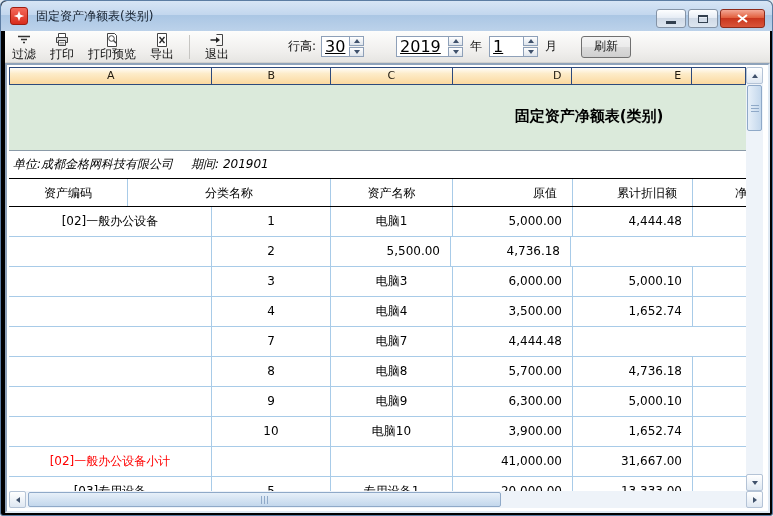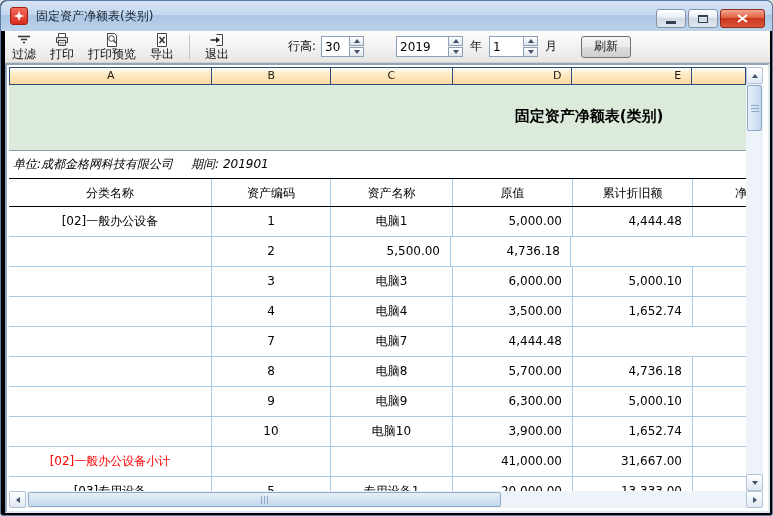--- a/index.html
+++ b/index.html
@@ -31,21 +31,21 @@
   .toolbar{position:absolute;left:4px;top:30px;width:765px;height:32px;
     background:linear-gradient(180deg,#fdfdfc,#efeeec 70%,#e6e5e2);
     border-bottom:1px solid #d2d1ce;display:flex;align-items:center;}
   .tbtn{display:flex;flex-direction:column;align-items:center;justify-content:center;
     padding:1px 7px;font-size:12px;line-height:13px;color:#111;}
   .tbtn svg{display:block;}
   .tsep{width:1px;height:24px;background:#c6c5c2;margin:0 8px;}
   .tlabel{font-size:12px;color:#111;}
   .spin{display:flex;height:21px;margin-left:5px;}
   .spin input{width:28px;height:21px;border:1px solid #8ea0b8;border-right:none;
-    font-size:12px;padding:0 3px;outline:none;}
+    font-size:16px;padding:0 3px;outline:none;text-decoration:underline;}
   .spin.year input{width:52px;}
   .spin.month input{width:34px;}
   .updown{width:15px;display:flex;flex-direction:column;gap:1px;}
   .udbtn{flex:1;border:1px solid #8ea0b8;background:linear-gradient(180deg,#fefefe,#dfe5ec);
     display:flex;align-items:center;justify-content:center;}
   .tri-up{width:0;height:0;border-left:3px solid transparent;border-right:3px solid transparent;border-bottom:4px solid #3f516b;}
   .tri-down{width:0;height:0;border-left:3px solid transparent;border-right:3px solid transparent;border-top:4px solid #3f516b;}
   .tri-left{width:0;height:0;border-top:3px solid transparent;border-bottom:3px solid transparent;border-right:4px solid #3f516b;}
   .tri-right{width:0;height:0;border-top:3px solid transparent;border-bottom:3px solid transparent;border-left:4px solid #3f516b;}
   .refresh{margin-left:24px;height:22px;padding:0 12px;font-size:12px;color:#111;
@@ -73,21 +73,21 @@
   .trow.thead{height:29px;border-top:1px solid #000;border-bottom:1px solid #000;font-size:12px;}
   .trow.partial{height:14px;border-bottom:none;overflow:hidden;}
   .cell{height:100%;display:block;line-height:28px;overflow:hidden;white-space:nowrap;
     border-right:1px solid var(--gl);}
   .c0{width:203px;text-align:center;}
   .c1{width:119px;text-align:center;}
   .c2{width:122px;text-align:center;}
   .c3{width:120px;text-align:right;padding-right:10px;}
   .c4{width:120px;text-align:right;padding-right:10px;}
   .c5{width:53px;border-right:none;}
-  .thead .c3,.thead .c4{text-align:center;padding-right:0;}
+  .thead .c3,.thead .c4{text-align:right;padding-right:15px;}
   .thead .c5{text-align:left;padding-left:42px;}
   .row-red .c0{color:#ff0000;}
   
   .vscroll{position:absolute;left:737px;top:0;width:17px;height:424px;background:#eef3f9;}
   .hscroll{position:absolute;left:0;top:424px;width:754px;height:17px;background:#eef3f9;}
   .sbtn{position:absolute;border:1px solid #b4c3d6;border-radius:2px;
     background:linear-gradient(180deg,#fff,#dfe8f2);display:flex;align-items:center;justify-content:center;}
   .vs-up{left:0;top:0;width:17px;height:17px;}
   .vs-down{left:0;bottom:0;width:17px;height:17px;}
   .hs-left{left:0;top:0;width:17px;height:17px;}
@@ -221,22 +221,22 @@
       <div class="sheet">
         <div class="titleband">
           <div class="reporttitle">固定资产净额表(类别)</div>
         </div>
         <div class="inforow">
           <span>单位:成都金格网科技有限公司</span>
           <span class="period">期间: 201901</span>
         </div>
 
         <div class="trow thead">
+          <div class="cell c1">资产编码</div>
           <div class="cell c0">分类名称</div>
-          <div class="cell c1">资产编码</div>
           <div class="cell c2">资产名称</div>
           <div class="cell c3">原值</div>
           <div class="cell c4">累计折旧额</div>
           <div class="cell c5">净</div>
         </div>
 
         <div class="trow">
           <div class="cell c0">[02]一般办公设备</div>
           <div class="cell c1">1</div>
           <div class="cell c2">电脑1</div>

